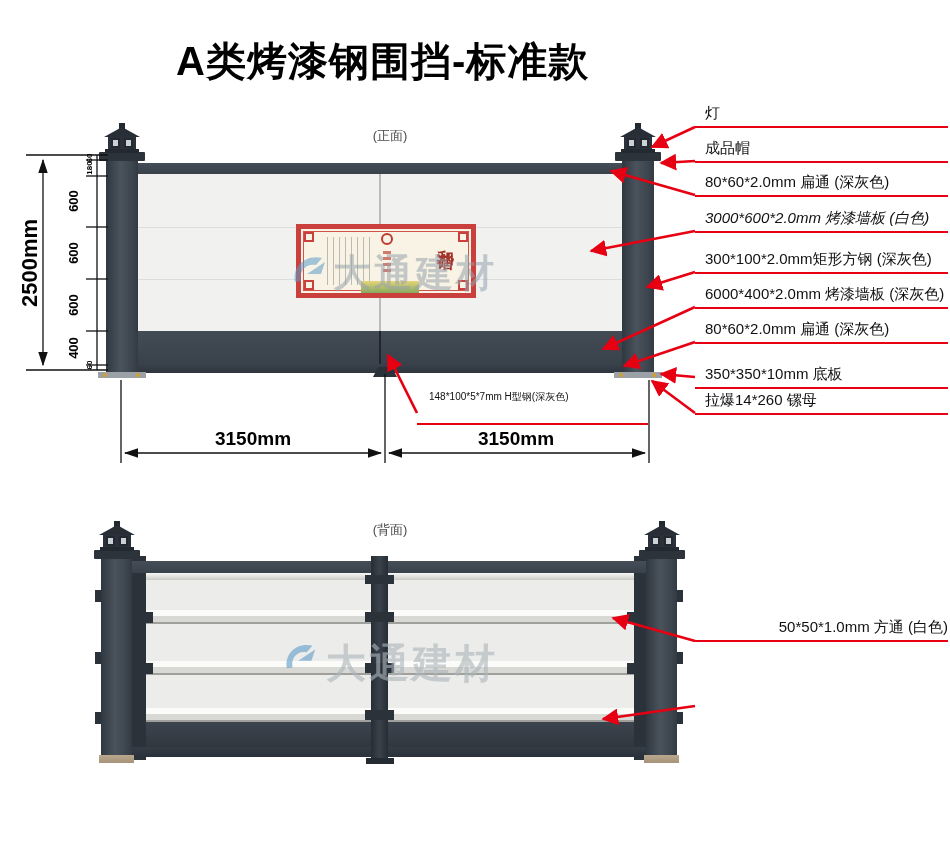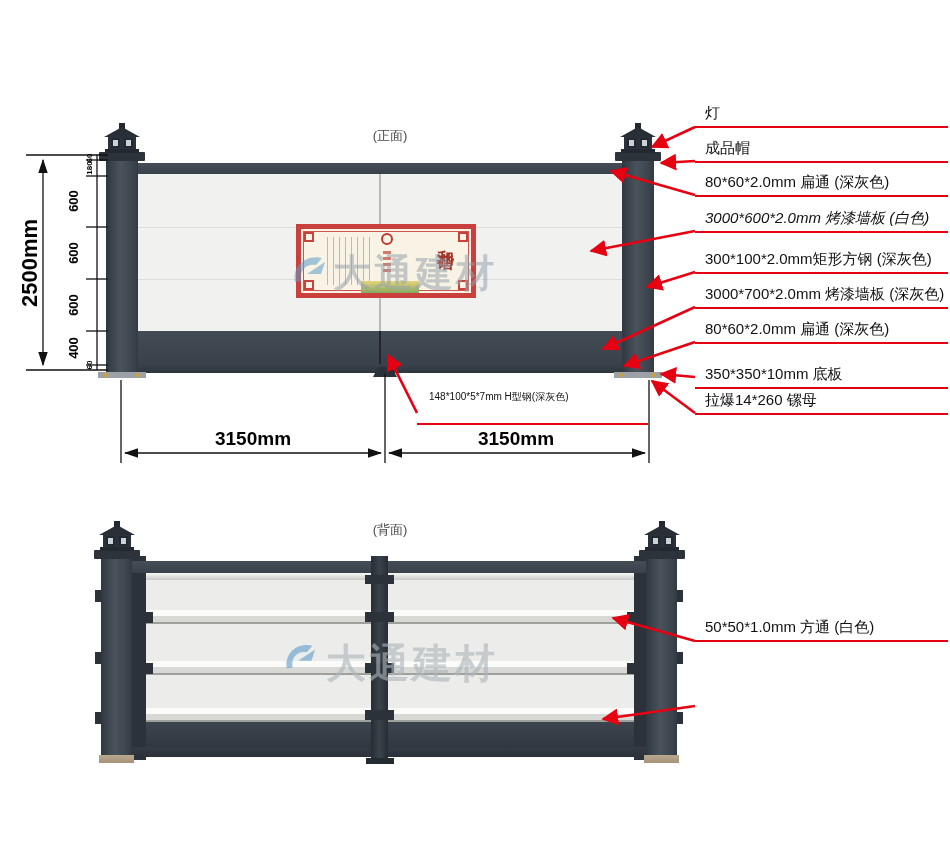--- a/index.html
+++ b/index.html
@@ -51,20 +51,21 @@
           background:linear-gradient(#e7d57a,#86a95e);}
   .bracket{position:absolute;background:#2b323a;}
   .foot{position:absolute;height:8px;background:linear-gradient(#b9a98c,#a6937a);}
   .anchor{position:absolute;width:4px;height:4px;background:#c9a23e;border-radius:1px;}
 </style>
 </head>
 <body>
 
 <div class="canvas">
 
+  <div class="title">A类烤漆钢围挡-标准款</div>
 
   <div class="view-label lbl abs" style="left:325px;top:127px;">(正面)</div>
 
   <div class="rail-dark" style="left:138px;top:163px;width:484px;height:11px;"></div>
   <div class="abs" style="left:138px;top:174px;width:484px;height:157px;background:#f1f2f0;"></div>
   <div class="hairline" style="left:138px;top:227px;width:484px;"></div>
   <div class="hairline" style="left:138px;top:279px;width:484px;"></div>
   <div class="abs" style="left:379px;top:174px;width:2px;height:157px;background:#b9bcba;"></div>
   <div class="abs" style="left:138px;top:331px;width:484px;height:33px;background:linear-gradient(#434b55,#39414b);"></div>
   <div class="abs" style="left:379px;top:331px;width:2px;height:33px;background:#20262c;"></div>
@@ -235,21 +236,21 @@
   <div class="seg lbl" style="top:338px;">400</div>
   <div class="seg-sm lbl" style="top:359px;">60</div>
   <div class="dim-h lbl" style="left:188px;top:428px;">3150mm</div>
   <div class="dim-h lbl" style="left:451px;top:428px;">3150mm</div>
 
   <div class="callout lbl" style="top:104px;">灯</div>
   <div class="callout lbl" style="top:139px;">成品帽</div>
   <div class="callout lbl" style="top:173px;">80*60*2.0mm 扁通 (深灰色)</div>
   <div class="callout lbl" style="top:209px;font-style:italic;">3000*600*2.0mm 烤漆墙板 (白色)</div>
   <div class="callout lbl" style="top:250px;">300*100*2.0mm矩形方钢 (深灰色)</div>
-  <div class="callout lbl" style="top:285px;">3000*700*2.0mm 烤漆墙板 (深灰色)</div>
+  <div class="callout lbl" style="top:285px;">6000*400*2.0mm 烤漆墙板 (深灰色)</div>
   <div class="callout lbl" style="top:320px;">80*60*2.0mm 扁通 (深灰色)</div>
   <div class="callout lbl" style="top:365px;">350*350*10mm 底板</div>
   <div class="callout lbl" style="top:391px;">拉爆14*260 镙母</div>
   <div class="callout-mid lbl" style="top:390px;">148*100*5*7mm H型钢(深灰色)</div>
 
-  <div class="callout lbl" style="top:618px;">50*50*1.0mm 方通 (白色)</div>
+  <div class="callout lbl" style="top:618px;text-align:right;">50*50*1.0mm 方通 (白色)</div>
 
 </div>
 
 </body></html>

